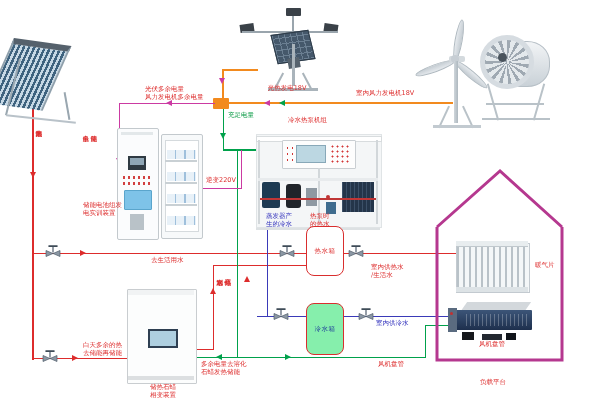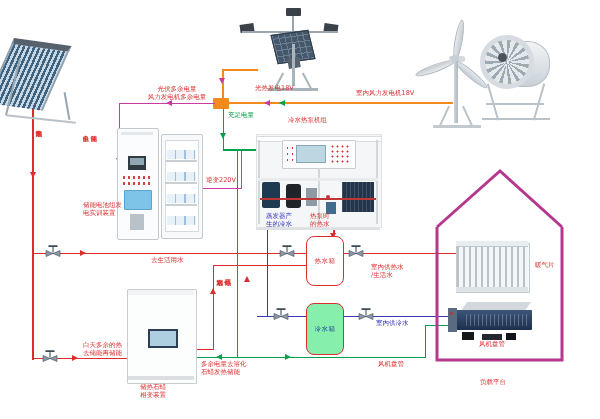--- a/index.html
+++ b/index.html
@@ -6,21 +6,21 @@
   .stage{position:relative;width:600px;height:419px;background:#ffffff;overflow:hidden;
          font-family:"DejaVu Sans",sans-serif}
   .ln{position:absolute}
   .red{background:#dd2c2c}
   .blue{background:#3a3ab8}
   .green{background:#00a14b}
   .mag{background:#cb3aa2}
   .orangebg{background:#f28a1e}
   .lbl{position:absolute;font-size:6.5px;line-height:1.25;color:#dd2c2c;white-space:nowrap}
   .lbl.b{color:#2e2ebc}.lbl.g{color:#00973f}.lbl.navy{color:#1f3f9a}
-  .ctr{}.rgt{text-align:center}
+  .ctr{text-align:center}.rgt{text-align:left}
   .vt{writing-mode:vertical-rl;text-orientation:upright;font-size:6.5px;line-height:1.05}
   .vcols{position:absolute;display:flex;gap:1px}
   .arr{position:absolute;width:0;height:0;border-style:solid;border-color:transparent}
   .a-up{border-width:0 3.5px 6.5px;border-bottom-color:currentColor}
   .a-down{border-width:6.5px 3.5px 0;border-top-color:currentColor}
   .a-left{border-width:3.5px 6.5px 3.5px 0;border-right-color:currentColor}
   .a-right{border-width:3.5px 0 3.5px 6.5px;border-left-color:currentColor}
   .c-red{color:#dd2c2c}.c-g{color:#00a14b}.c-m{color:#cb3aa2}
   .valve{position:absolute}
   .tank{position:absolute;display:flex;align-items:center;justify-content:center;
@@ -196,21 +196,21 @@
     <div style="left:0;top:102px;width:124px;height:2px;background:#dde1e3"></div>
   </div>
 
   <div class="eq" style="left:127px;top:289px;width:70px;height:95px">
     <div style="left:0;top:0;width:68px;height:93px;background:#fcfdfd;border:1px solid #c9cdd0;border-radius:1px"></div>
     <div style="left:1px;top:1px;width:66px;height:5px;background:#f1f3f4"></div>
     <div style="left:21px;top:40px;width:26px;height:15px;background:#aecfe0;border:2px solid #2e3f52"></div>
     <div style="left:1px;top:87px;width:66px;height:4px;background:#dcdfe1"></div>
   </div>
 
-  <div class="tank" style="left:306px;top:236px;width:36px;height:48px;background:#ffffff">
+  <div class="tank" style="left:306px;top:226px;width:36px;height:48px;background:#ffffff">
     <span class="lbl" style="position:static;letter-spacing:0.5px">热水箱</span>
   </div>
   <div class="tank" style="left:306px;top:303px;width:36px;height:50px;background:#86efac">
     <span class="lbl navy" style="position:static;letter-spacing:0.5px">冷水箱</span>
   </div>
 
   <div class="eq" style="left:456px;top:241px;width:76px;height:54px">
     <div style="left:0;top:2px;width:72px;height:48px;background:repeating-linear-gradient(90deg,#b9c2c8 0 2px,#f4f7f8 2px 6px);border:1px solid #c3cad0"></div>
     <div style="left:0;top:0;width:72px;height:5px;background:#e8edef;border-bottom:1px solid #c0c8cd"></div>
     <div style="left:0;top:46px;width:72px;height:5px;background:#dde3e6"></div>

